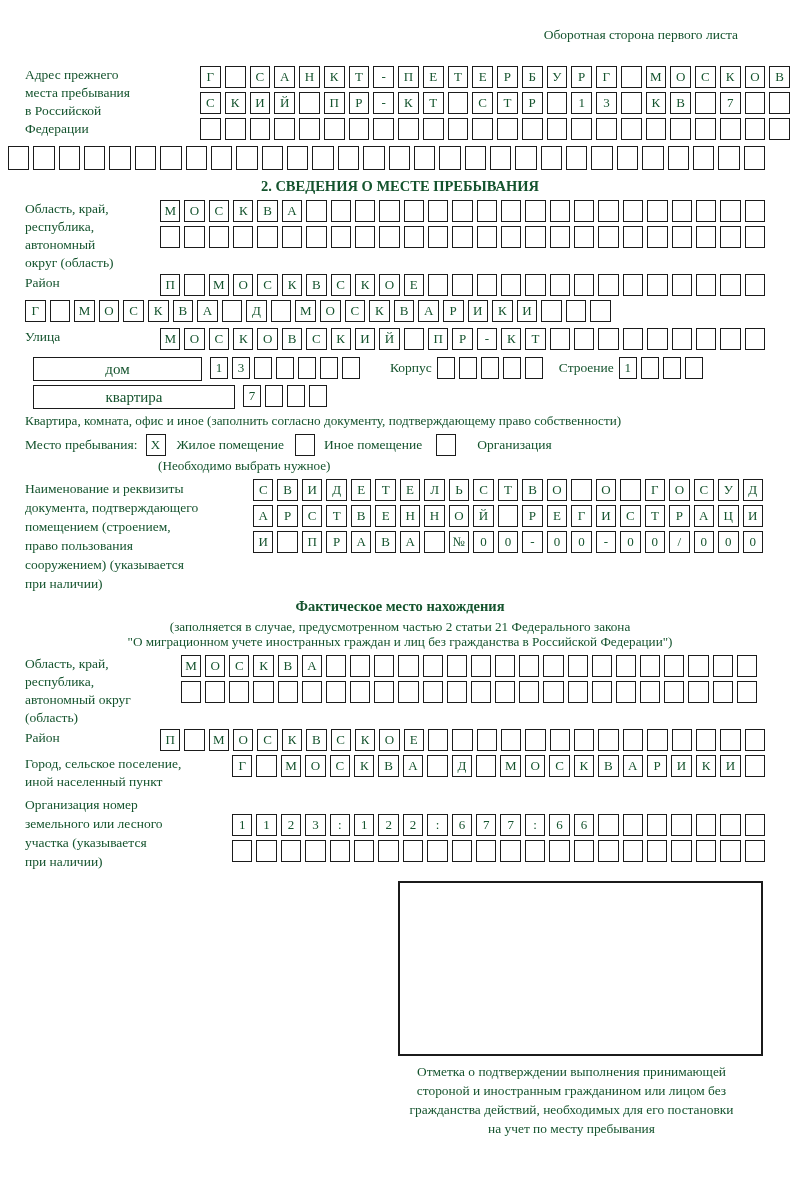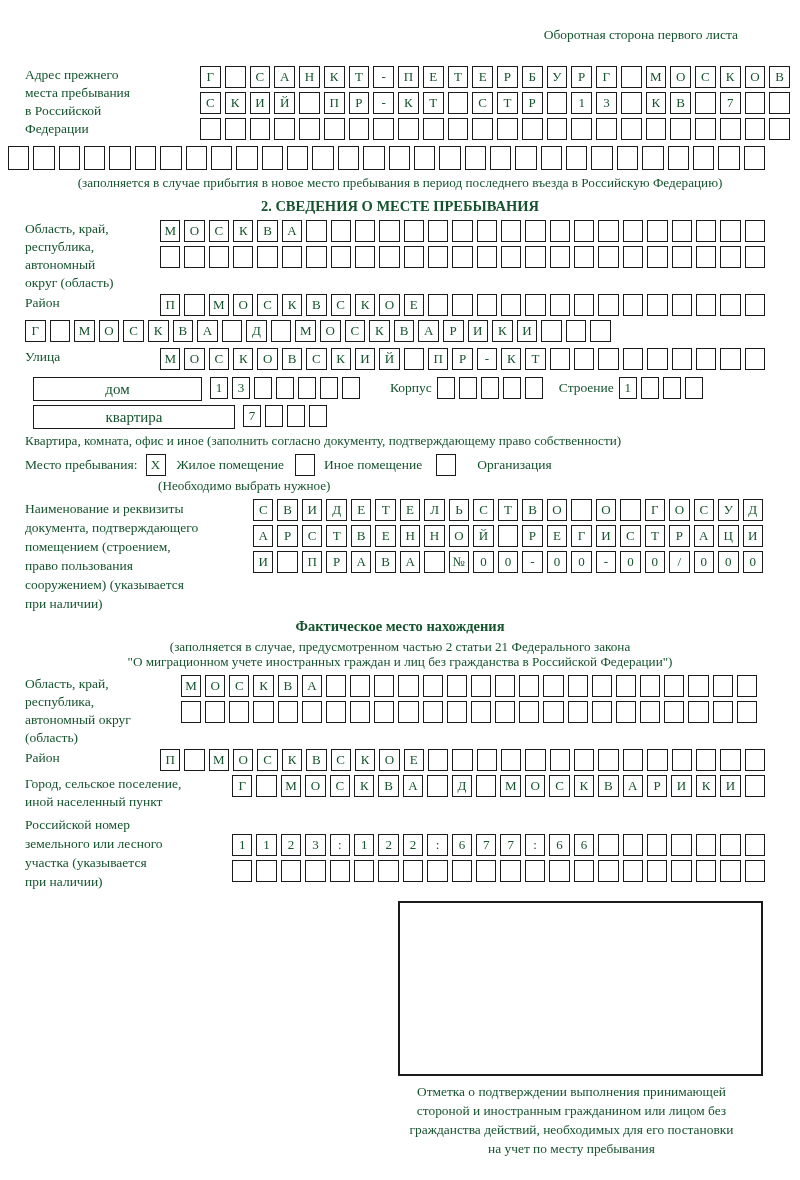--- a/index.html
+++ b/index.html
@@ -160,21 +160,20 @@
       <span class="cell"></span>
       <span class="cell"></span>
       <span class="cell"></span>
       <span class="cell"></span>
       <span class="cell"></span>
       <span class="cell"></span>
       <span class="cell"></span>
       <span class="cell"></span>
       <span class="cell"></span>
     </div>
-<div class="caption caption-center" style="margin-top:5px;">(заполняется в случае прибытия в новое место пребывания в период последнего въезда в Российскую Федерацию)</div>
 
 <div class="title" style="margin-top:7px;">2. СВЕДЕНИЯ О МЕСТЕ ПРЕБЫВАНИЯ</div>
 
 <div class="field" style="margin-top:5px;height:72px;">
   <div class="label" style="width:135px;">
     <span>Область, край,</span>
     <span>республика,</span>
     <span>автономный</span>
     <span>округ (область)</span>
   </div>
@@ -593,21 +592,21 @@
           <span class="cell">И</span>
           <span class="cell">К</span>
           <span class="cell">И</span>
           <span class="cell"></span>
         </div>
   </div>
 </div>
 
 <div class="field" style="margin-top:4px;height:80px;">
   <div class="label" style="width:207px;line-height:19px;">
-    <span>Российской номер</span>
+    <span>Организация номер</span>
     <span>земельного или лесного</span>
     <span>участка (указывается</span>
     <span>при наличии)</span>
   </div>
   <div class="rows" style="width:533px;margin-top:19px;">
     <div class="boxrow" style="grid-template-columns: repeat(22, 1fr);">
           <span class="cell">1</span>
           <span class="cell">1</span>
           <span class="cell">2</span>
           <span class="cell">3</span>

